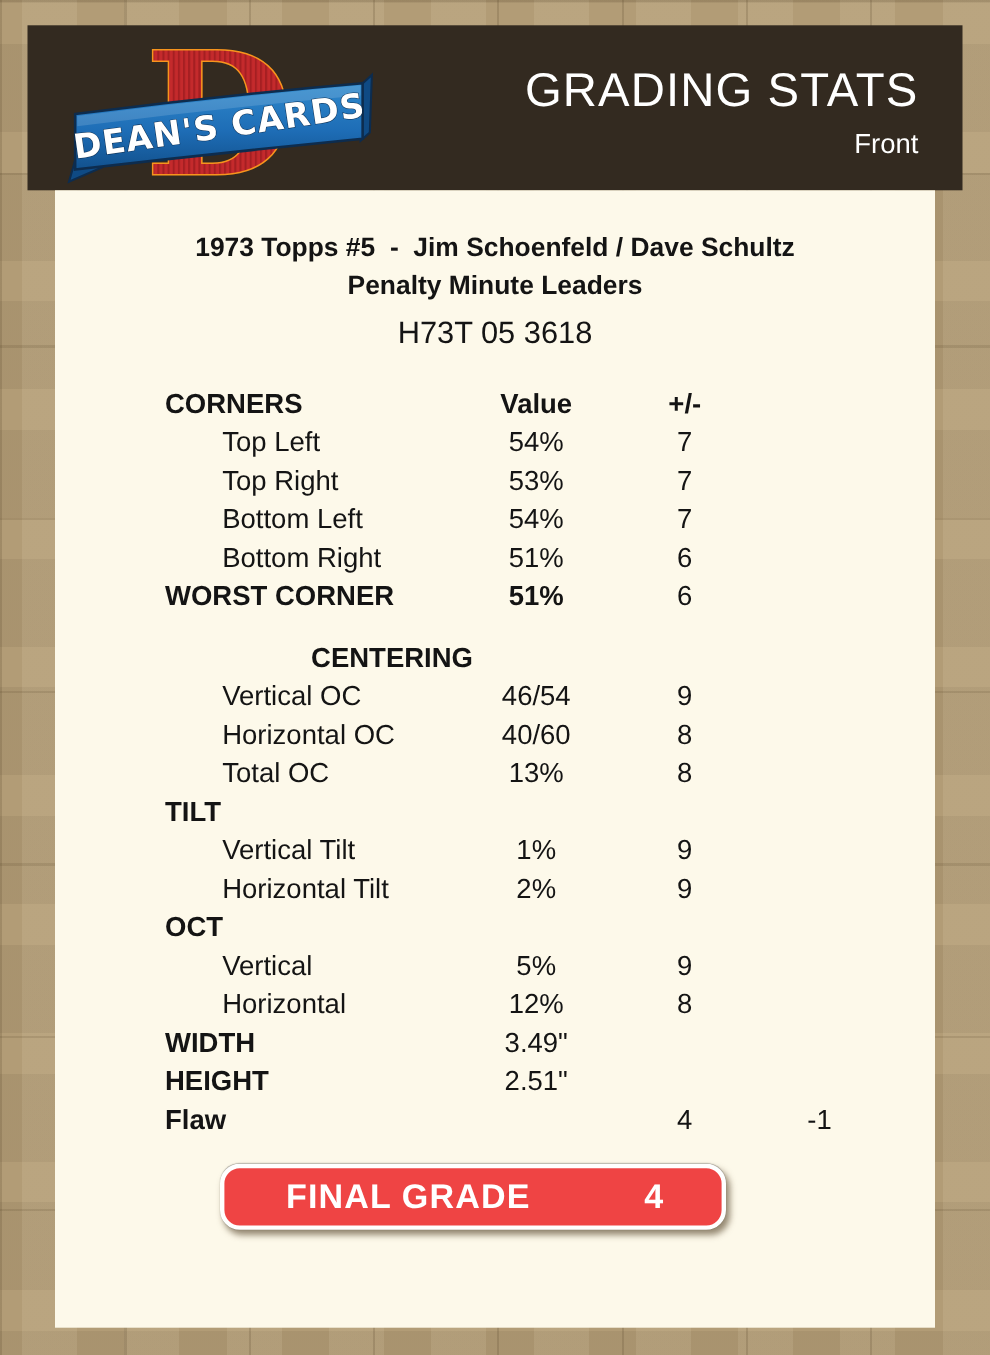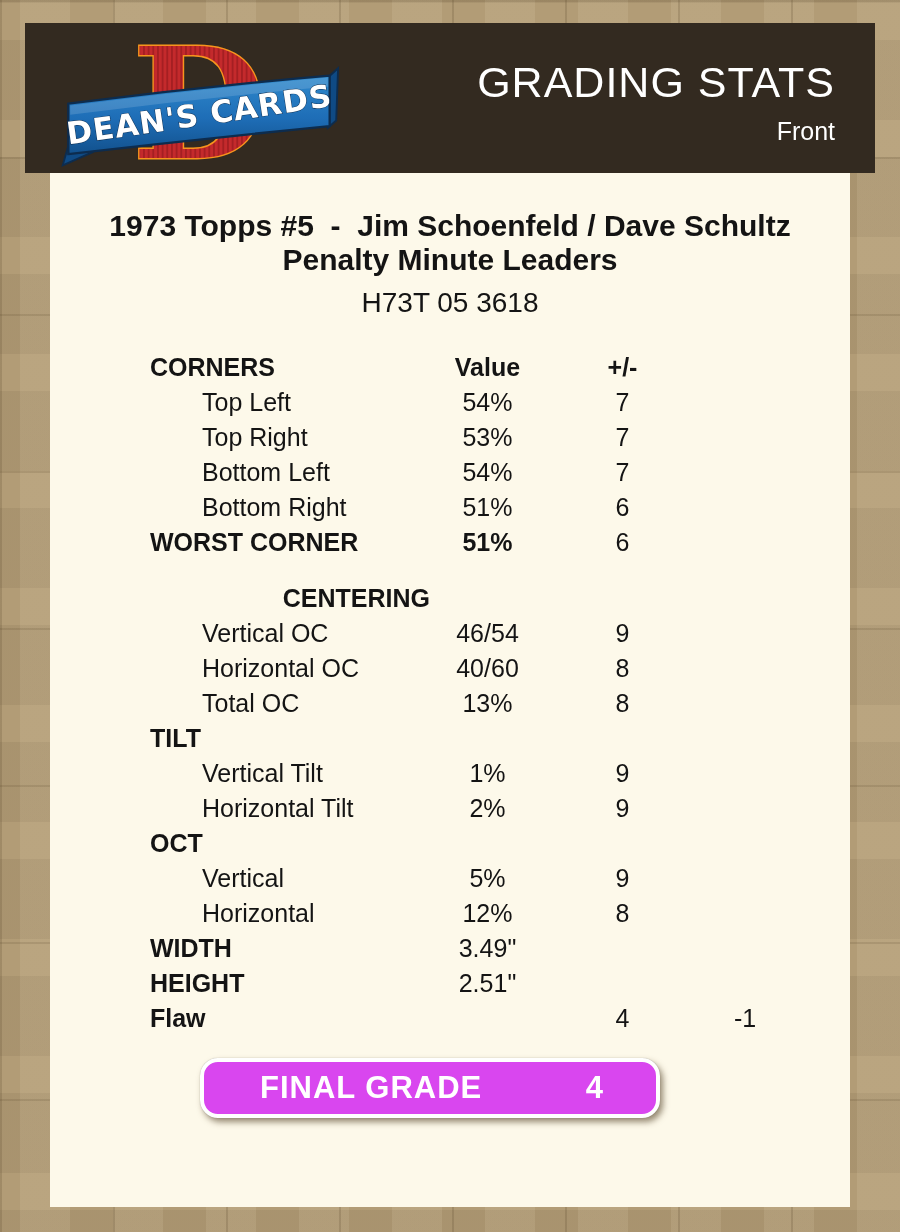--- a/index.html
+++ b/index.html
@@ -20,21 +20,21 @@
   }
   .logo{position:absolute;left:28px;top:6px;width:292px;height:140px;}
   .header-text{position:absolute;left:310px;right:40px;top:36px;text-align:right;color:#ffffff;}
   .header-title{font-size:43px;line-height:46px;letter-spacing:1px;}
   .header-subtitle{font-size:25px;line-height:36px;margin-top:8px;}
   .panel{
     position:absolute;left:50px;top:173px;width:800px;height:1034px;
     background:#fdf9ea;
   }
   .titles{position:absolute;top:36px;left:0;right:0;text-align:center;}
-  .card-title{font-size:30px;font-weight:bold;line-height:34px;white-space:pre-wrap;}
+  .card-title{font-size:24px;font-weight:bold;line-height:34px;white-space:pre-wrap;}
   .card-code{font-size:28px;margin-top:10px;}
   .stats{position:absolute;top:177px;left:100px;width:645px;font-size:25px;}
   .trow{display:grid;grid-template-columns:280px 115px 155px 90px;height:35px;align-items:center;}
   .trow.head{font-weight:bold;}
   .trow.gap{margin-top:21px;text-align:right;}
   .trow.section .lbl{font-weight:bold;}
   .trow.bold-label .lbl{font-weight:bold;}
   .trow.bold-value .val{font-weight:bold;}
   .trow.indent .lbl{padding-left:52px;}
   .cell{white-space:nowrap;}
@@ -200,17 +200,17 @@
         </div>
         <div class="trow bold-label">
           <div class="cell lbl">Flaw</div>
           <div class="cell val"></div>
           <div class="cell max">4</div>
           <div class="cell pm">-1</div>
         </div>
       </div>
   </div>
 
-  <div class="final-grade" id="finalGrade" style="background: #d946ef;">
+  <div class="final-grade" id="finalGrade" style="background: #ef4444;">
     <span>FINAL GRADE</span>
     <span>4</span>
   </div>
 </div>
 
 </body></html>

